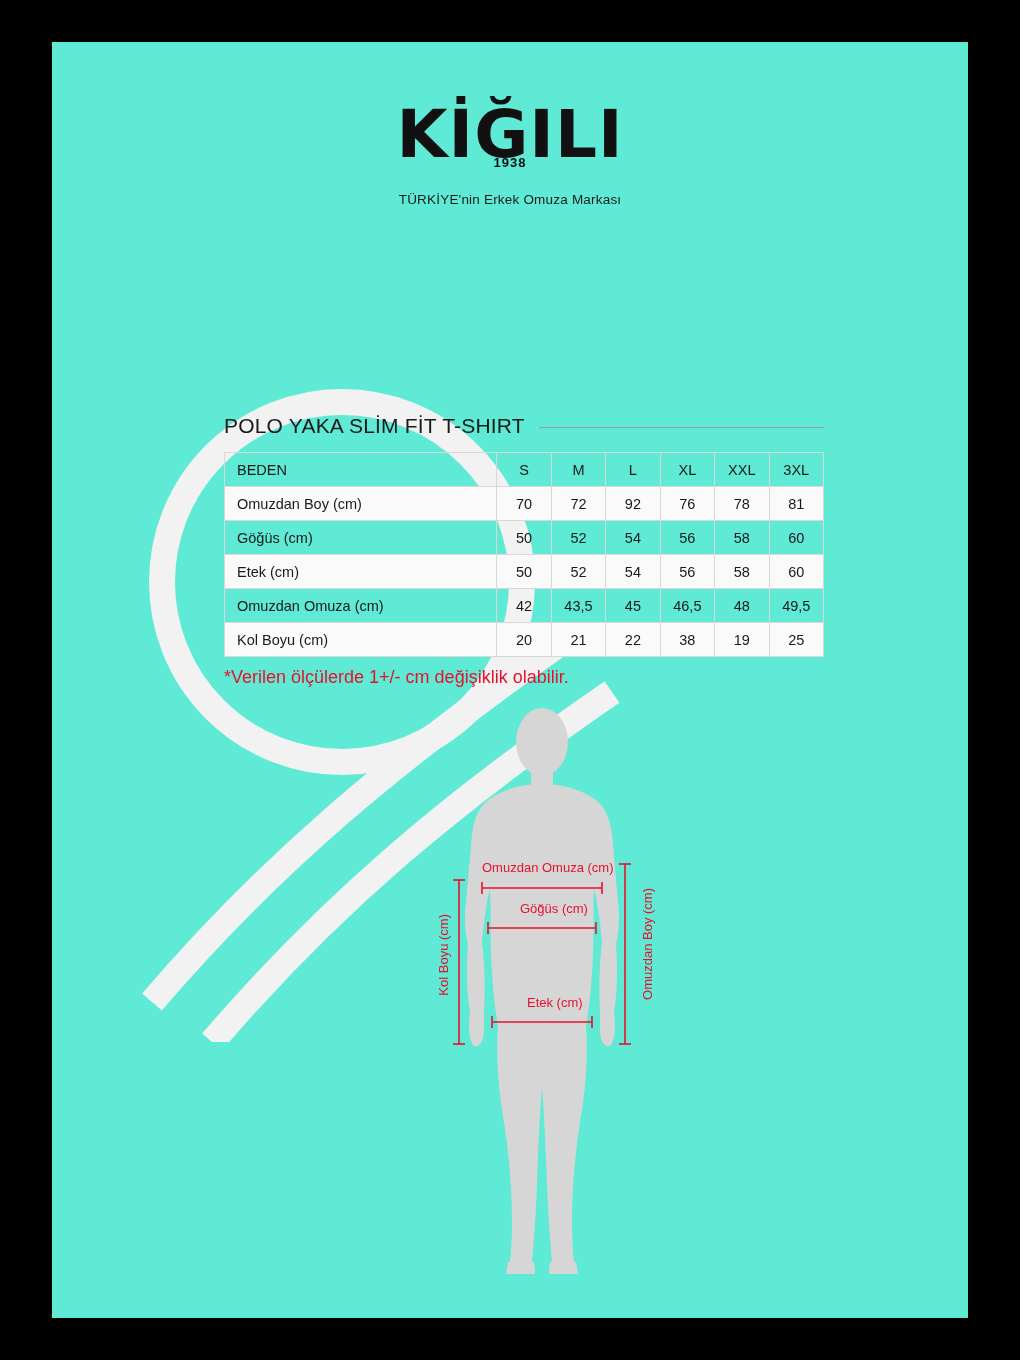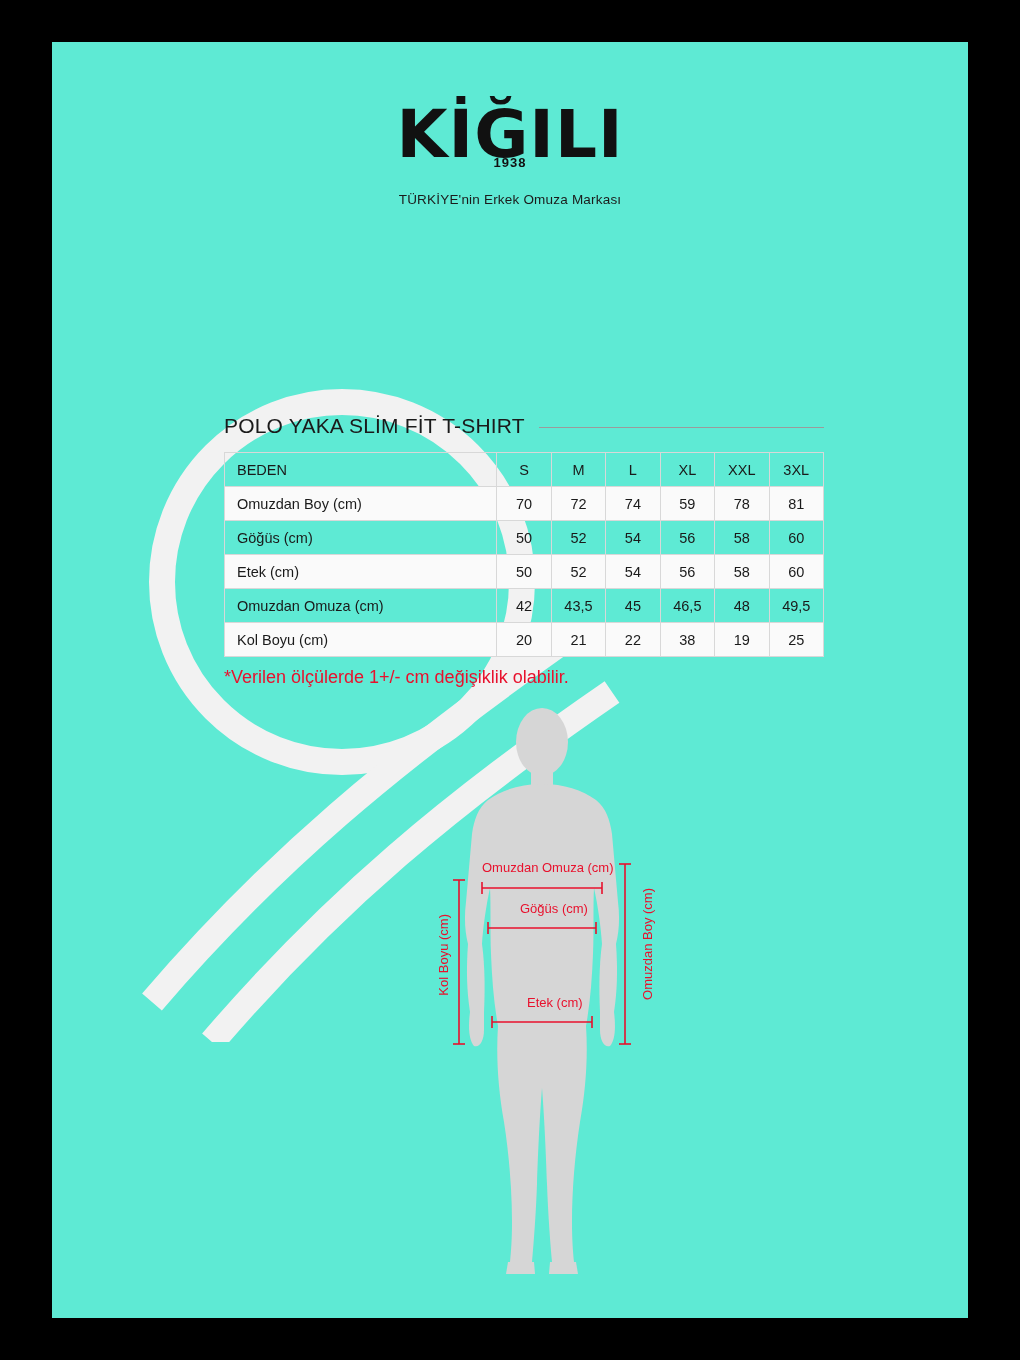--- a/index.html
+++ b/index.html
@@ -182,22 +182,22 @@
       <td class="val">M</td>
       <td class="val">L</td>
       <td class="val">XL</td>
       <td class="val">XXL</td>
       <td class="val">3XL</td>
     </tr>
     <tr>
       <td class="rowlabel">Omuzdan Boy (cm)</td>
       <td class="val">70</td>
       <td class="val">72</td>
-      <td class="val">74</td>
-      <td class="val">59</td>
+      <td class="val">92</td>
+      <td class="val">76</td>
       <td class="val">78</td>
       <td class="val">81</td>
     </tr>
     <tr>
       <td class="rowlabel">Göğüs (cm)</td>
       <td class="val">50</td>
       <td class="val">52</td>
       <td class="val">54</td>
       <td class="val">56</td>
       <td class="val">58</td>

